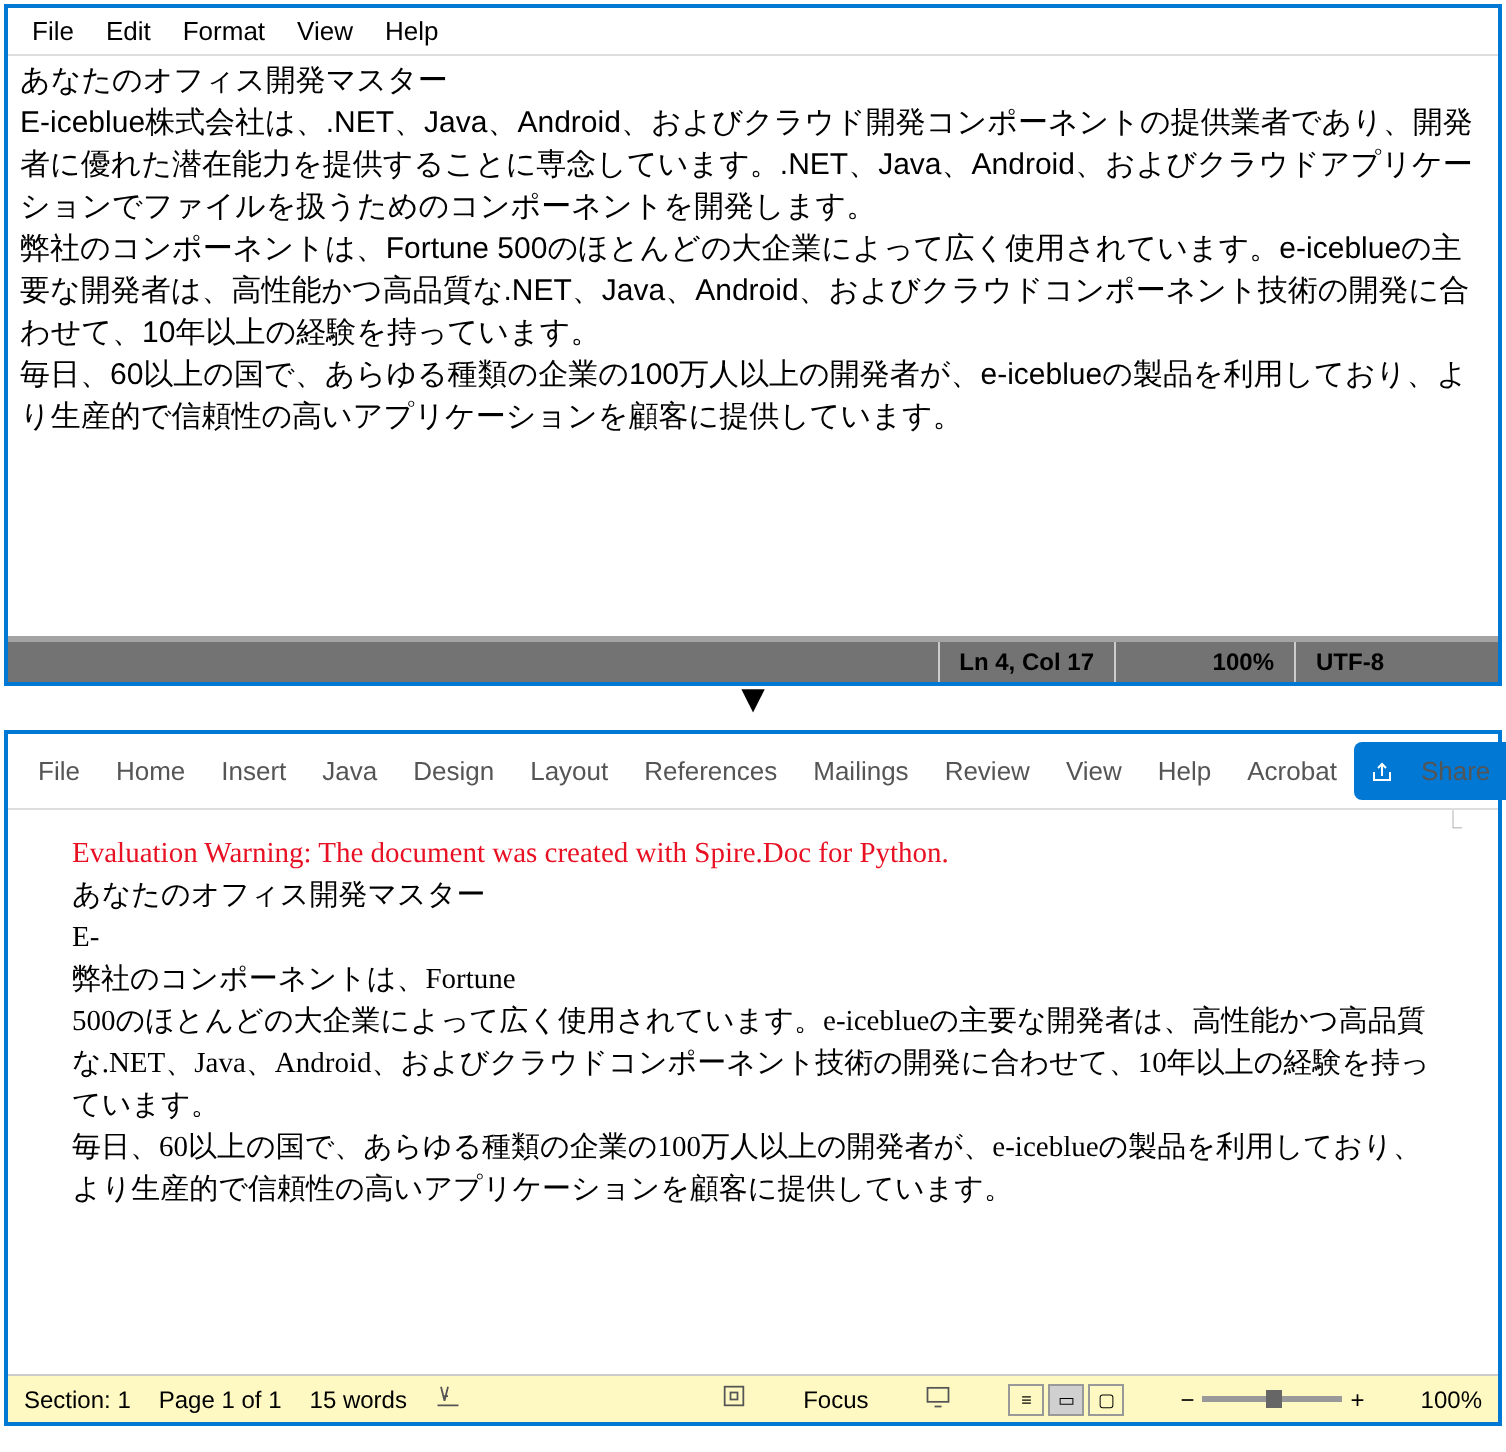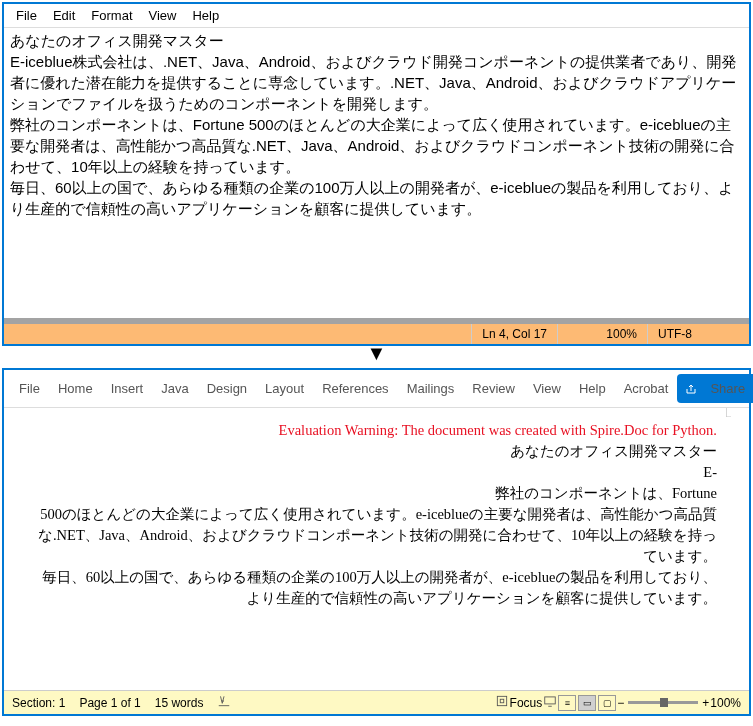--- a/index.html
+++ b/index.html
@@ -1,33 +1,33 @@
 <!DOCTYPE html>
 <html><head>
 <meta charset="utf-8">
 <style>
 * { box-sizing: border-box; margin: 0; padding: 0; }
 body { font-family: "Segoe UI", Arial, sans-serif; font-size: 13px; background: #fff; width: 753px; }
 .pane { border: 2px solid #0078d4; margin: 2px; background: #fff; }
 .menubar-top { display: flex; gap: 0; padding: 2px 4px; border-bottom: 1px solid #ddd; font-size: 13px; }
 .menubar-top span { padding: 2px 8px; cursor: pointer; }
 .text-area { padding: 2px 6px; font-size: 15px; line-height: 1.4; height: 290px; overflow: hidden; font-family: "MS PGothic", "Meiryo", sans-serif; }
-.statusbar-top { display: flex; border-top: 6px solid #a3a3a3; font-size: 12px; background: #fdba74; }
+.statusbar-top { display: flex; border-top: 3px solid #a3a3a3; font-size: 12px; background: #737373; font-weight: bold; }
 .statusbar-top .seg { padding: 3px 10px; border-left: 1px solid #ccc; }
 .statusbar-top .spacer { flex: 1; }
 .arrow { text-align: center; font-size: 20px; font-weight: bold; height: 18px; line-height: 10px; }
 .ribbon { display: flex; align-items: center; gap: 0; padding: 4px 6px; border-bottom: 1px solid #ddd; font-size: 13px; }
 .ribbon span { padding: 4px 9px; cursor: pointer; color: #555; }
 .ribbon .share { background: #0078d4; color: #fff; border-radius: 4px; padding: 3px 8px; margin-left: auto; display: flex; align-items: center; gap: 4px; }
 .doc-wrap { padding: 8px 20px; background: #fff; position: relative; height: 282px; overflow: hidden; }
 .ruler-tick { position: absolute; top: 0; left: 718px; font-size: 9px; color: #999; }
-.doc-body { padding: 4px 12px; font-family: "Times New Roman", "SimSun", serif; font-size: 14.5px; line-height: 1.45; text-align: right; }
+.doc-body { padding: 4px 12px; font-family: "Times New Roman", "SimSun", serif; font-size: 14.5px; line-height: 1.45; }
 .eval-warn { color: #e81123; font-family: "Times New Roman", serif; }
 .statusbar-word { display: flex; align-items: center; padding: 3px 8px; font-size: 12px; background: #fef9c3; border-top: 1px solid #ccc; gap: 14px; }
-.statusbar-word .right { margin-left: auto; display: flex; align-items: center; gap: 1px; }
+.statusbar-word .right { margin-left: auto; display: flex; align-items: center; gap: 28px; }
 .icon-btn svg { width: 14px; height: 14px; stroke: #555; fill: none; stroke-width: 1.5; }
 .view-icons { display: flex; gap: 2px; }
 .view-icons div { width: 18px; height: 16px; border: 1px solid #999; display: flex; align-items: center; justify-content: center; font-size: 9px; }
 .view-icons .active { background: #d0d0d0; }
 .zoom-slider { display: flex; align-items: center; gap: 4px; }
 .zoom-slider .track { width: 70px; height: 3px; background: #999; position: relative; }
 .zoom-slider .thumb { position: absolute; left: 32px; top: -3px; width: 8px; height: 9px; background: #666; }
 </style>
 </head>
 <body>

